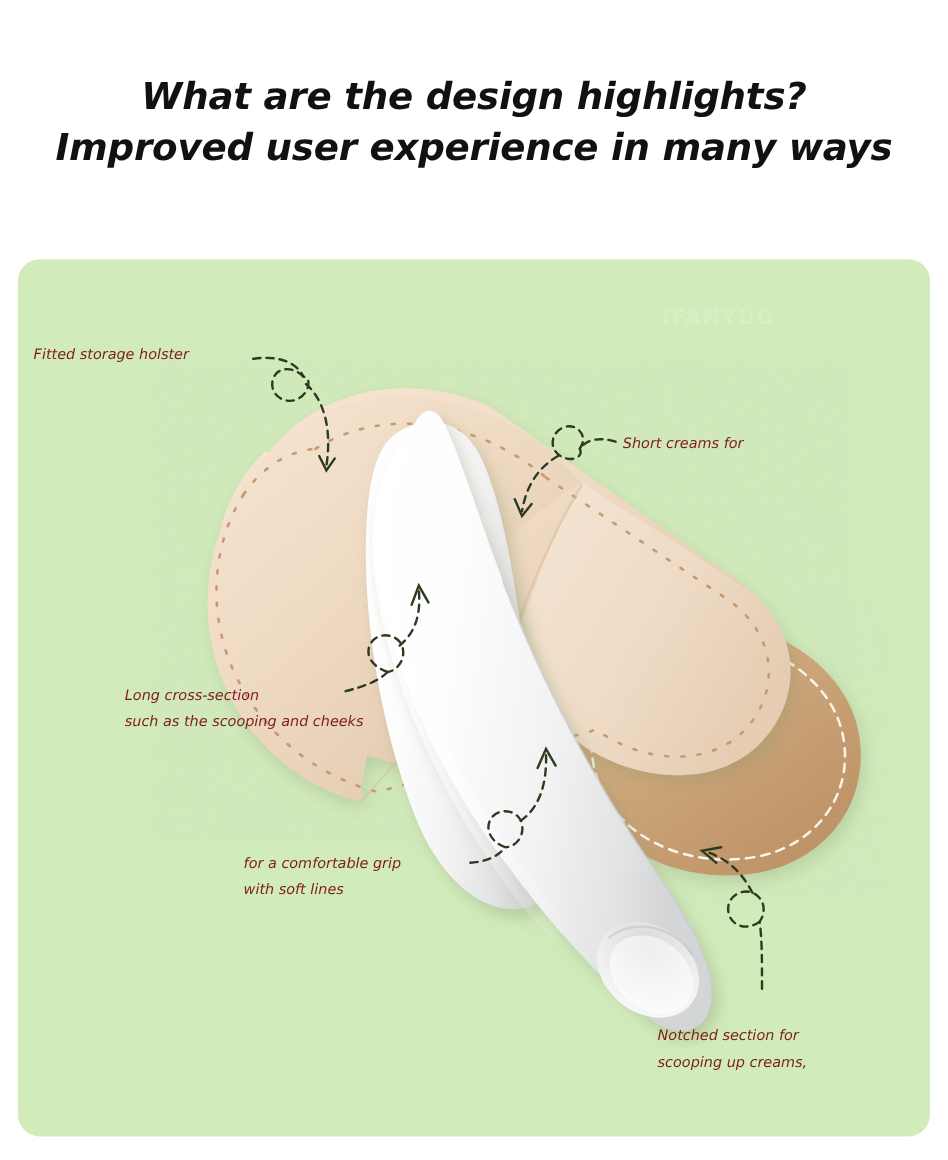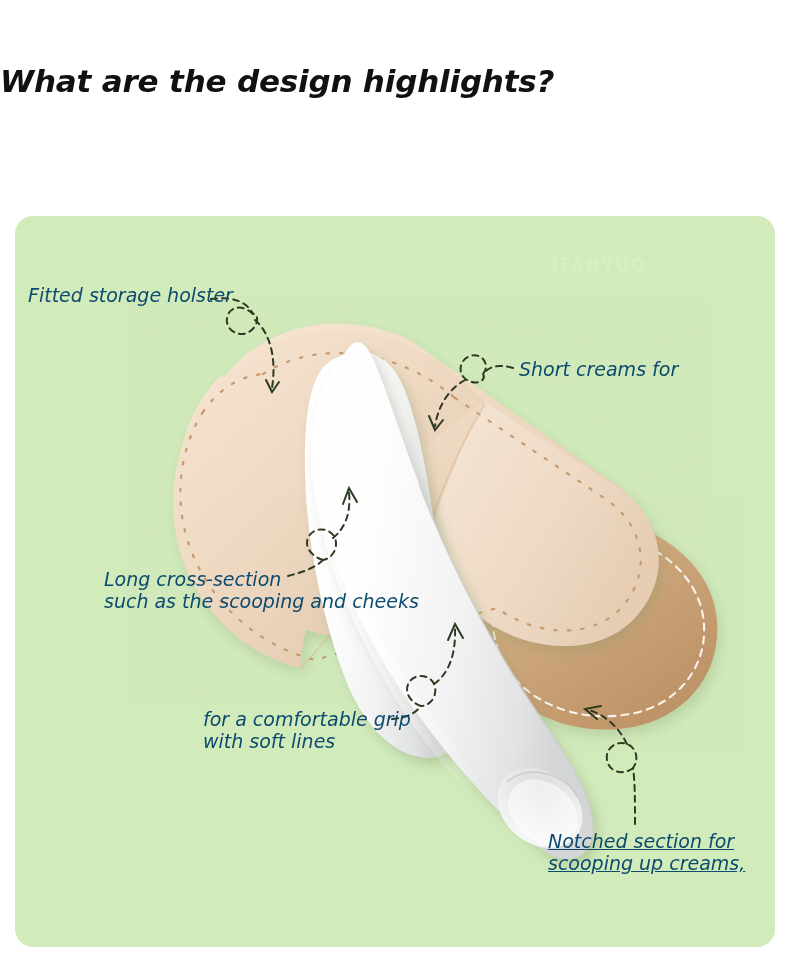--- a/index.html
+++ b/index.html
@@ -15,21 +15,21 @@
     font-family: "DejaVu Sans", sans-serif;
     -webkit-font-smoothing: antialiased;
   }
 
   
   .heading {
     position: absolute;
     left: 0;
     top: 60px;
     width: 790px;
-    text-align: left;
+    text-align: center;
     font-family: "DejaVu Sans", sans-serif;
     font-style: italic;
     font-weight: 700;
     font-size: 31px;
     line-height: 42px;
     color: #111111;
     letter-spacing: -0.2px;
     white-space: nowrap;
   }
   .heading .line { display: block; }
@@ -67,38 +67,39 @@
     height: 731px;
     pointer-events: none;
   }
   .stage svg { display: block; }
 
   
   .anno {
     position: absolute;
     font-family: "DejaVu Sans", sans-serif;
     font-style: italic;
-    font-size: 19px;
+    font-size: 12px;
     line-height: 22px;
-    color: #0c4a6e;
+    color: #7f1d1d;
     white-space: nowrap;
   }
   .anno .ln { display: block; }
 
   #anno-holster  { left: 28px;  top: 284px; }
   #anno-short    { left: 519px; top: 358px; }
   #anno-long     { left: 104px; top: 568px; }
   #anno-mould    { left: 203px; top: 708px; }
-  #anno-notched  { left: 548px; top: 830px; text-decoration: underline; }
+  #anno-notched  { left: 548px; top: 852px; }
 </style>
 </head>
 <body>
 
 <div class="heading">
   <span class="line">What are the design highlights?</span>
+  <span class="line">Improved user experience in many ways</span>
 </div>
 
 <div class="panel">
 
   <div class="stage">
     <svg width="760" height="731" viewBox="0 0 760 731" xmlns="http://www.w3.org/2000/svg">
       <defs>
 
         <linearGradient id="gCream" x1="0" y1="0" x2="0.85" y2="1">
           <stop offset="0%" stop-color="#f7e6d4"></stop>

